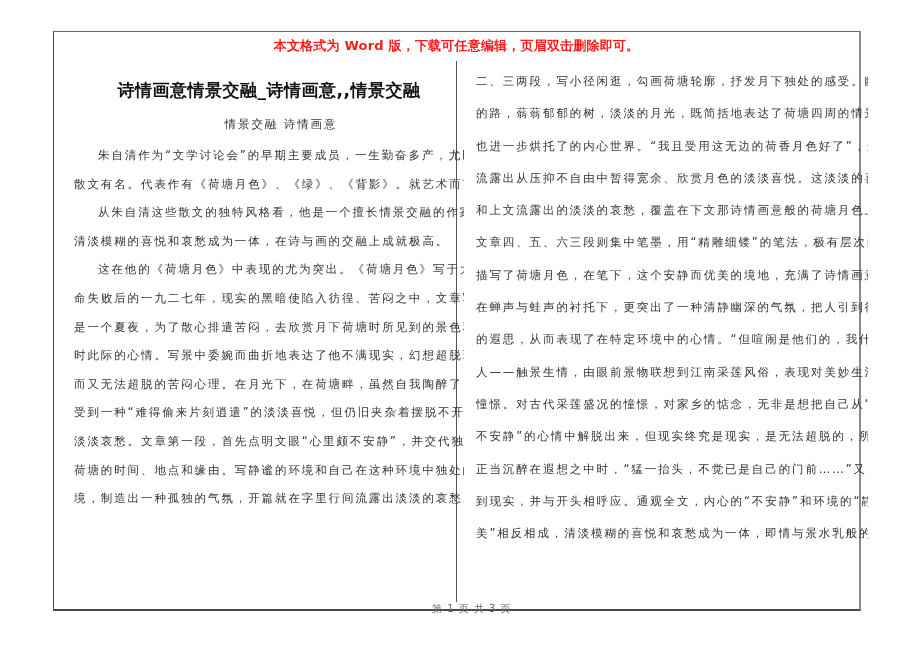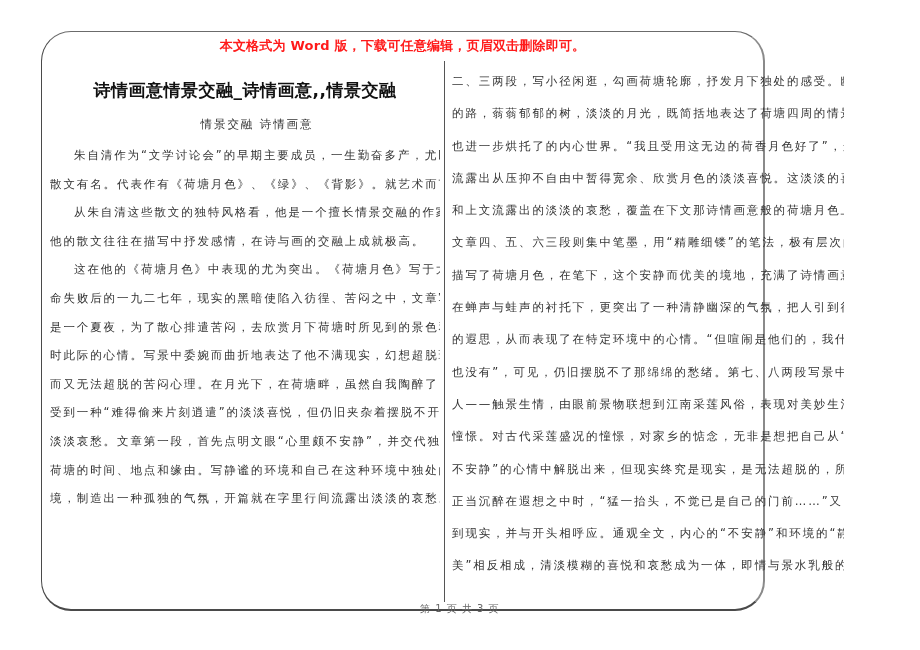--- a/index.html
+++ b/index.html
@@ -10,31 +10,30 @@
   body {
     width: 920px;
     height: 650px;
     position: relative;
     overflow: hidden;
     font-family: "DejaVu Sans", sans-serif;
     color: #222222;
   }
   .page-frame {
     position: absolute;
-    left: 41px;
+    left: 53px;
     top: 31px;
-    width: 724px;
+    width: 808px;
     height: 580px;
     border-top: 1px solid #6b6b6b;
     border-left: 1px solid #4a4a4a;
     border-bottom: 2px solid #4a4a4a;
     border-right: 2px solid #8a8a8a;
     background: #ffffff;
     box-sizing: border-box;
-    border-radius: 30px;
   }
   .header-notice {
     position: absolute;
     left: 0;
     right: 0;
     top: 5px;
     text-align: center;
     color: #ff1a1a;
     font-size: 13px;
     font-weight: bold;
@@ -48,20 +47,21 @@
     width: 1px;
     height: 541px;
     background: #555555;
   }
   .column {
     position: absolute;
     font-size: 11.5px;
     letter-spacing: 1.9px;
     color: #333333;
     font-family: "DejaVu Sans", sans-serif;
+    margin-left: 12px;
   }
   .col-left {
     left: 8px;
     top: 40px;
     width: 390px;
   }
   .col-right {
     left: 410px;
     top: 33px;
     width: 392px;
@@ -112,21 +112,21 @@
   <div class="header-notice">本文格式为 Word 版，下载可任意编辑，页眉双击删除即可。</div>
 
   <div class="col-divider"></div>
 
   <div class="column col-left">
     <div class="doc-title">诗情画意情景交融_诗情画意,,情景交融</div>
     <div class="line indent subtitle-line">情景交融 诗情画意</div>
     <div class="line indent">朱自清作为“文学讨论会”的早期主要成员，一生勤奋多产，尤以</div>
     <div class="line">散文有名。代表作有《荷塘月色》、《绿》、《背影》。就艺术而言，</div>
     <div class="line indent">从朱自清这些散文的独特风格看，他是一个擅长情景交融的作家，</div>
-    <div class="line">他的散文往往在描写中抒发感情，在诗与画的交融上成就极高。</div>
+    <div class="line">清淡模糊的喜悦和哀愁成为一体，在诗与画的交融上成就极高。</div>
     <div class="line indent">这在他的《荷塘月色》中表现的尤为突出。《荷塘月色》写于大革</div>
     <div class="line">命失败后的一九二七年，现实的黑暗使陷入彷徨、苦闷之中，文章写的</div>
     <div class="line">是一个夏夜，为了散心排遣苦闷，去欣赏月下荷塘时所见到的景色和此</div>
     <div class="line">时此际的心情。写景中委婉而曲折地表达了他不满现实，幻想超脱现实</div>
     <div class="line">而又无法超脱的苦闷心理。在月光下，在荷塘畔，虽然自我陶醉了，感</div>
     <div class="line">受到一种“难得偷来片刻逍遣”的淡淡喜悦，但仍旧夹杂着摆脱不开的</div>
     <div class="line">淡淡哀愁。文章第一段，首先点明文眼“心里颇不安静”，并交代独步</div>
     <div class="line">荷塘的时间、地点和缘由。写静谧的环境和自己在这种环境中独处的心</div>
     <div class="line">境，制造出一种孤独的气氛，开篇就在字里行间流露出淡淡的哀愁。第</div>
   </div>
@@ -134,21 +134,20 @@
   <div class="column col-right">
     <div class="line">二、三两段，写小径闲逛，勾画荷塘轮廓，抒发月下独处的感受。幽僻</div>
     <div class="line">的路，蓊蓊郁郁的树，淡淡的月光，既简括地表达了荷塘四周的情景，</div>
     <div class="line">也进一步烘托了的内心世界。“我且受用这无边的荷香月色好了”，这</div>
     <div class="line">流露出从压抑不自由中暂得宽余、欣赏月色的淡淡喜悦。这淡淡的喜悦</div>
     <div class="line">和上文流露出的淡淡的哀愁，覆盖在下文那诗情画意般的荷塘月色上。</div>
     <div class="line">文章四、五、六三段则集中笔墨，用“精雕细镂”的笔法，极有层次的</div>
     <div class="line">描写了荷塘月色，在笔下，这个安静而优美的境地，充满了诗情画意。</div>
     <div class="line">在蝉声与蛙声的衬托下，更突出了一种清静幽深的气氛，把人引到往古</div>
     <div class="line">的遐思，从而表现了在特定环境中的心情。“但喧闹是他们的，我什么</div>
-    <div class="line">也没有”，可见，仍旧摆脱不了那绵绵的愁绪。第七、八两段写景中</div>
     <div class="line">人——触景生情，由眼前景物联想到江南采莲风俗，表现对美妙生活的</div>
     <div class="line">憧憬。对古代采莲盛况的憧憬，对家乡的惦念，无非是想把自己从“颇</div>
     <div class="line">不安静”的心情中解脱出来，但现实终究是现实，是无法超脱的，所以，</div>
     <div class="line">正当沉醉在遐想之中时，“猛一抬头，不觉已是自己的门前……”又回</div>
     <div class="line">到现实，并与开头相呼应。通观全文，内心的“不安静”和环境的“静</div>
     <div class="line">美”相反相成，清淡模糊的喜悦和哀愁成为一体，即情与景水乳般的交</div>
   </div>
 
   <div class="page-footer">第 1 页 共 3 页</div>
 

